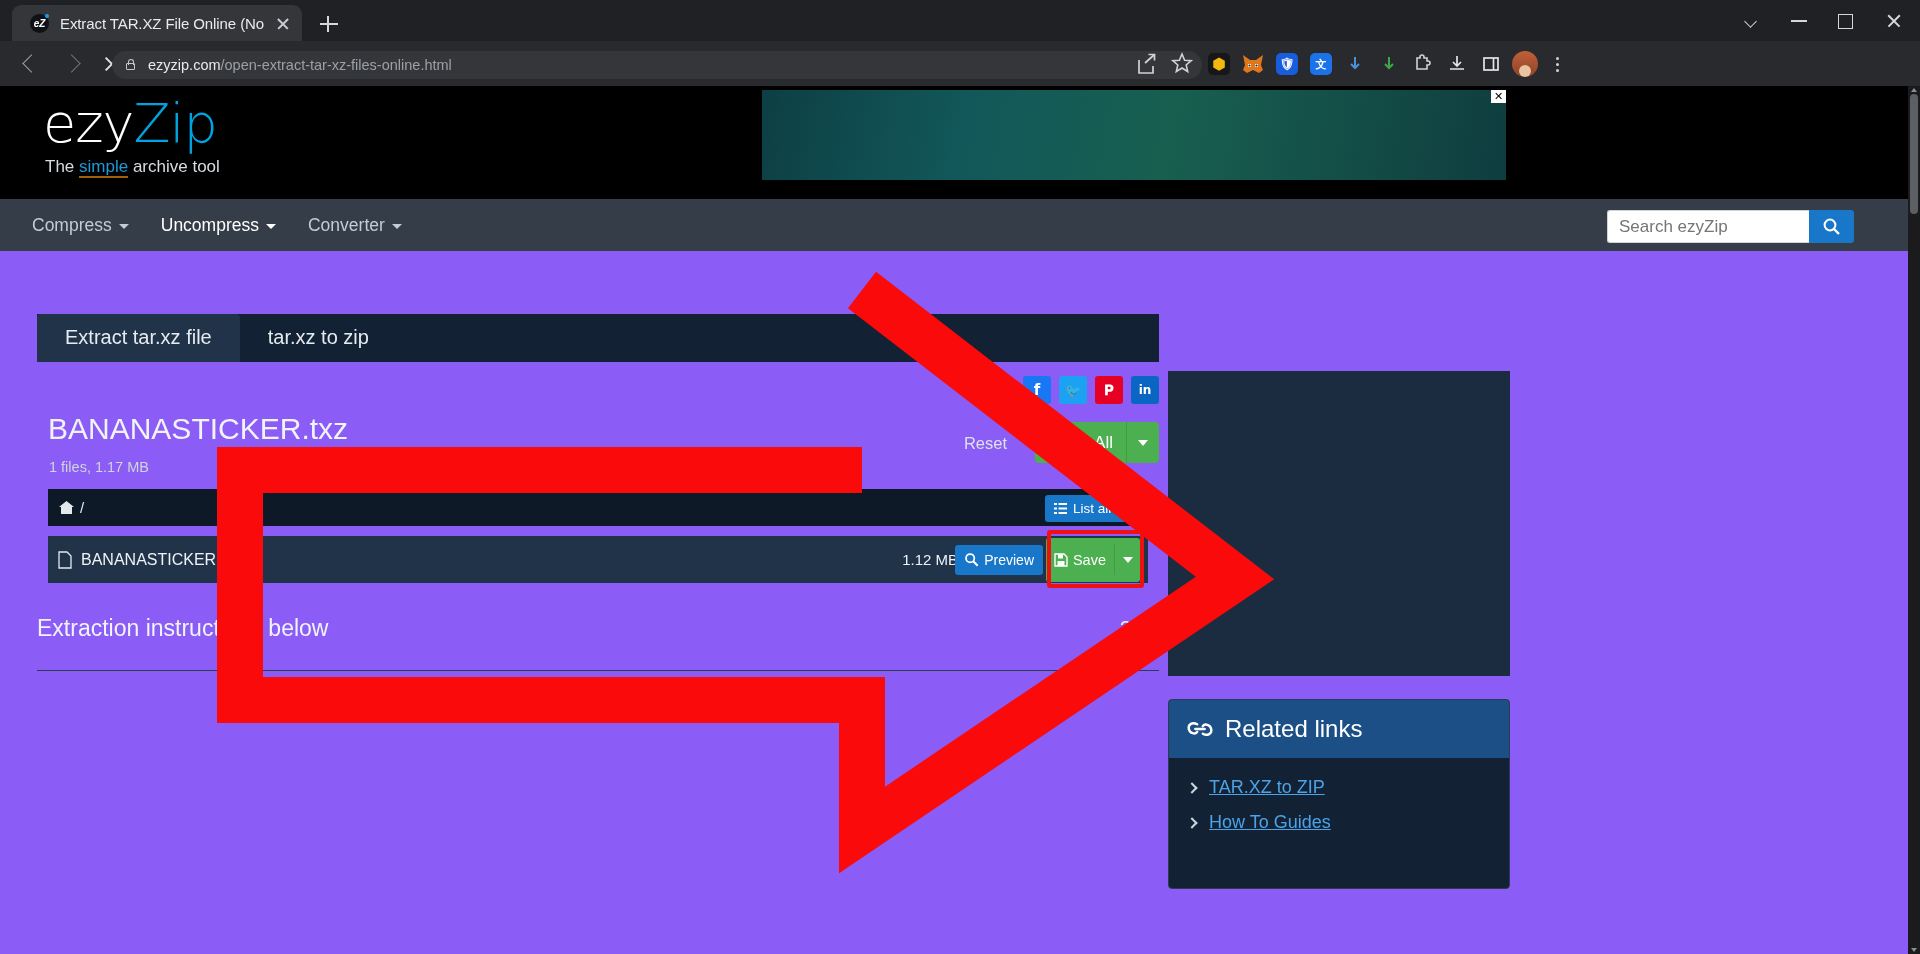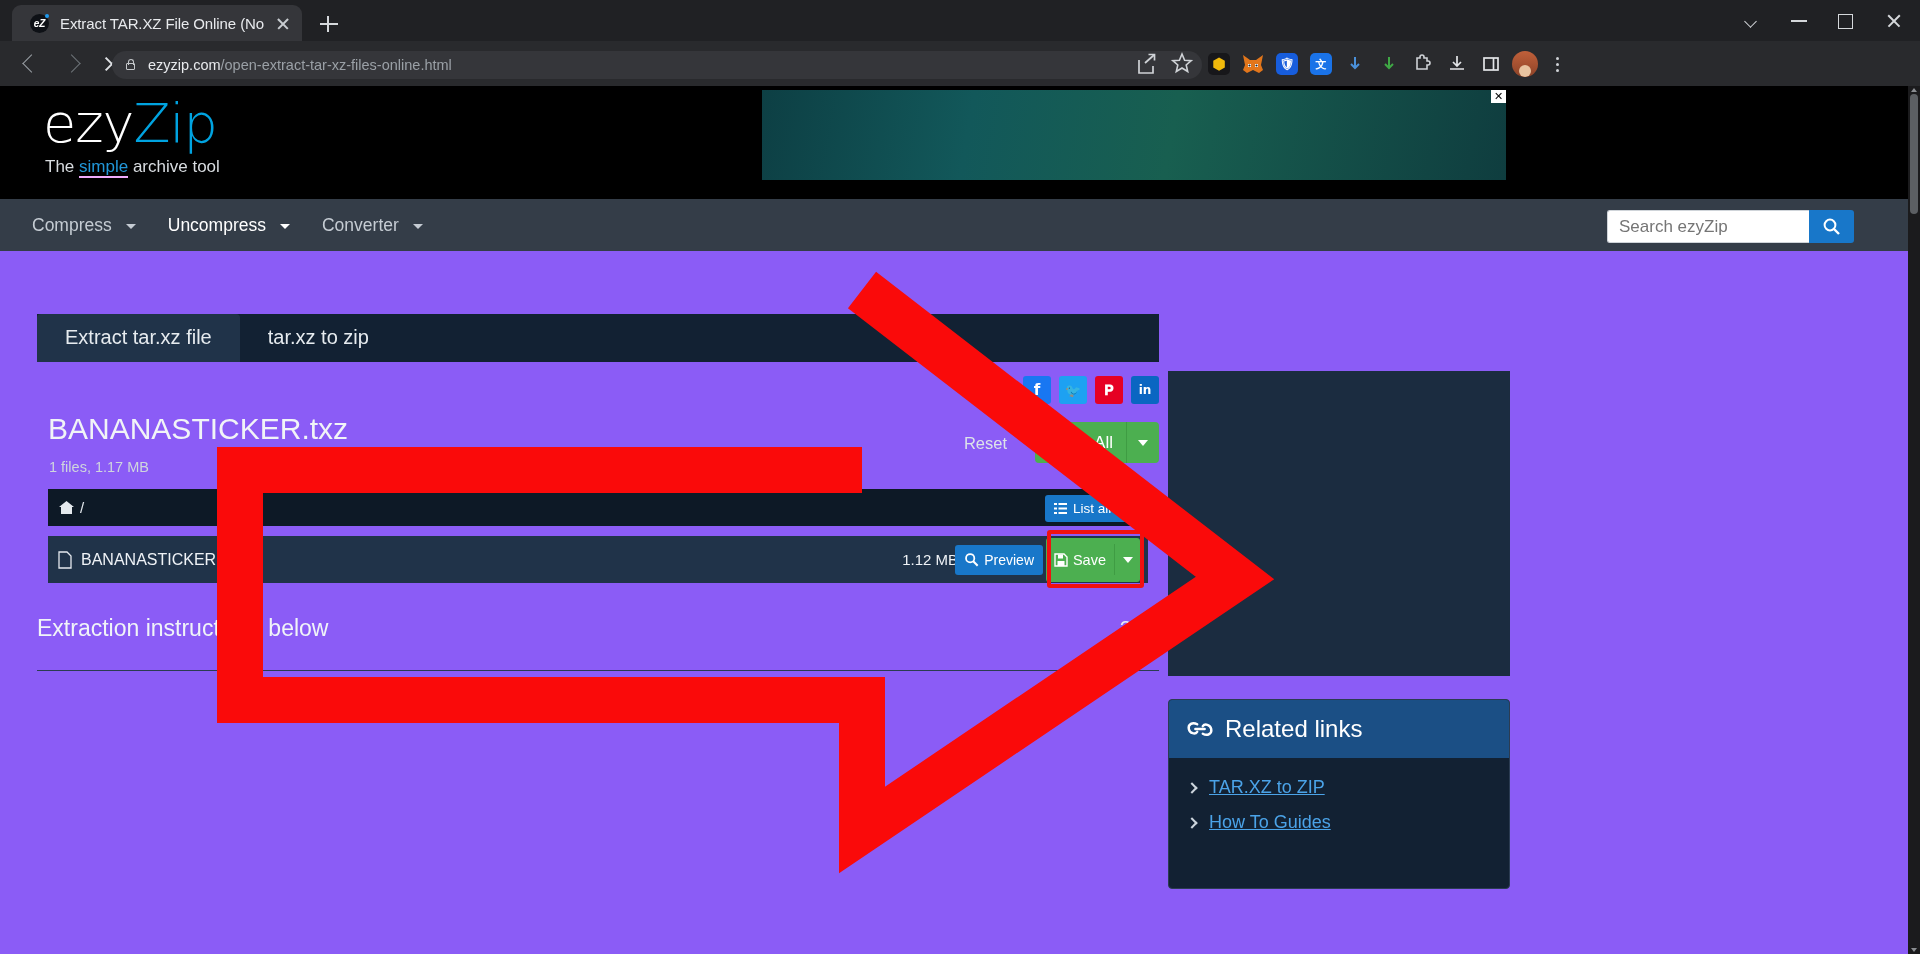--- a/index.html
+++ b/index.html
@@ -166,40 +166,40 @@
     position:absolute; left:43px; top:6px;
     font-size:54px; font-weight:300; letter-spacing:-1px;
     font-family:"DejaVu Sans", sans-serif;
   }
   .logo .w { color:#ffffff; }
   .logo .b { color:#00a3e0; }
   .tagline {
     position:absolute; left:45px; top:71px;
     font-size:17px; color:#d8dce0; font-weight:300;
   }
-  .tagline .u { color:#2196d8; border-bottom:2px solid #f0abfc; }
+  .tagline .u { color:#2196d8; border-bottom:2px solid #a16207; }
 
   .adbanner {
     position:absolute; left:762px; top:4px; width:744px; height:90px;
     background:linear-gradient(100deg,#0d3f44 0%,#12585a 28%,#185f50 55%,#0f3d3f 100%);
     overflow:hidden;
   }
   .adchoice {
     position:absolute; right:0; top:0; width:15px; height:13px;
     background:#ffffff; color:#000; font-size:11px; line-height:13px;
     text-align:center; font-family:"DejaVu Sans", sans-serif;
   }
 
   .menubar {
     position:absolute; left:0; top:113px; width:1908px; height:52px;
     background:#343d48; display:flex; align-items:center;
   }
   .menuitem {
     font-size:17.5px; color:#c5ccd3; margin-left:32px; cursor:pointer;
-    display:flex; align-items:center; font-weight:400;gap:7px;
+    display:flex; align-items:center; font-weight:400;
   }
   .menuitem.active { color:#ffffff; }
   .caret {
     width:0; height:0; border-left:5px solid transparent;
     border-right:5px solid transparent; border-top:5.5px solid currentColor;
     margin-left:7px; margin-top:3px;
   }
   .searchwrap {
     position:absolute; right:54px; top:11px; display:flex; height:33px;
   }

